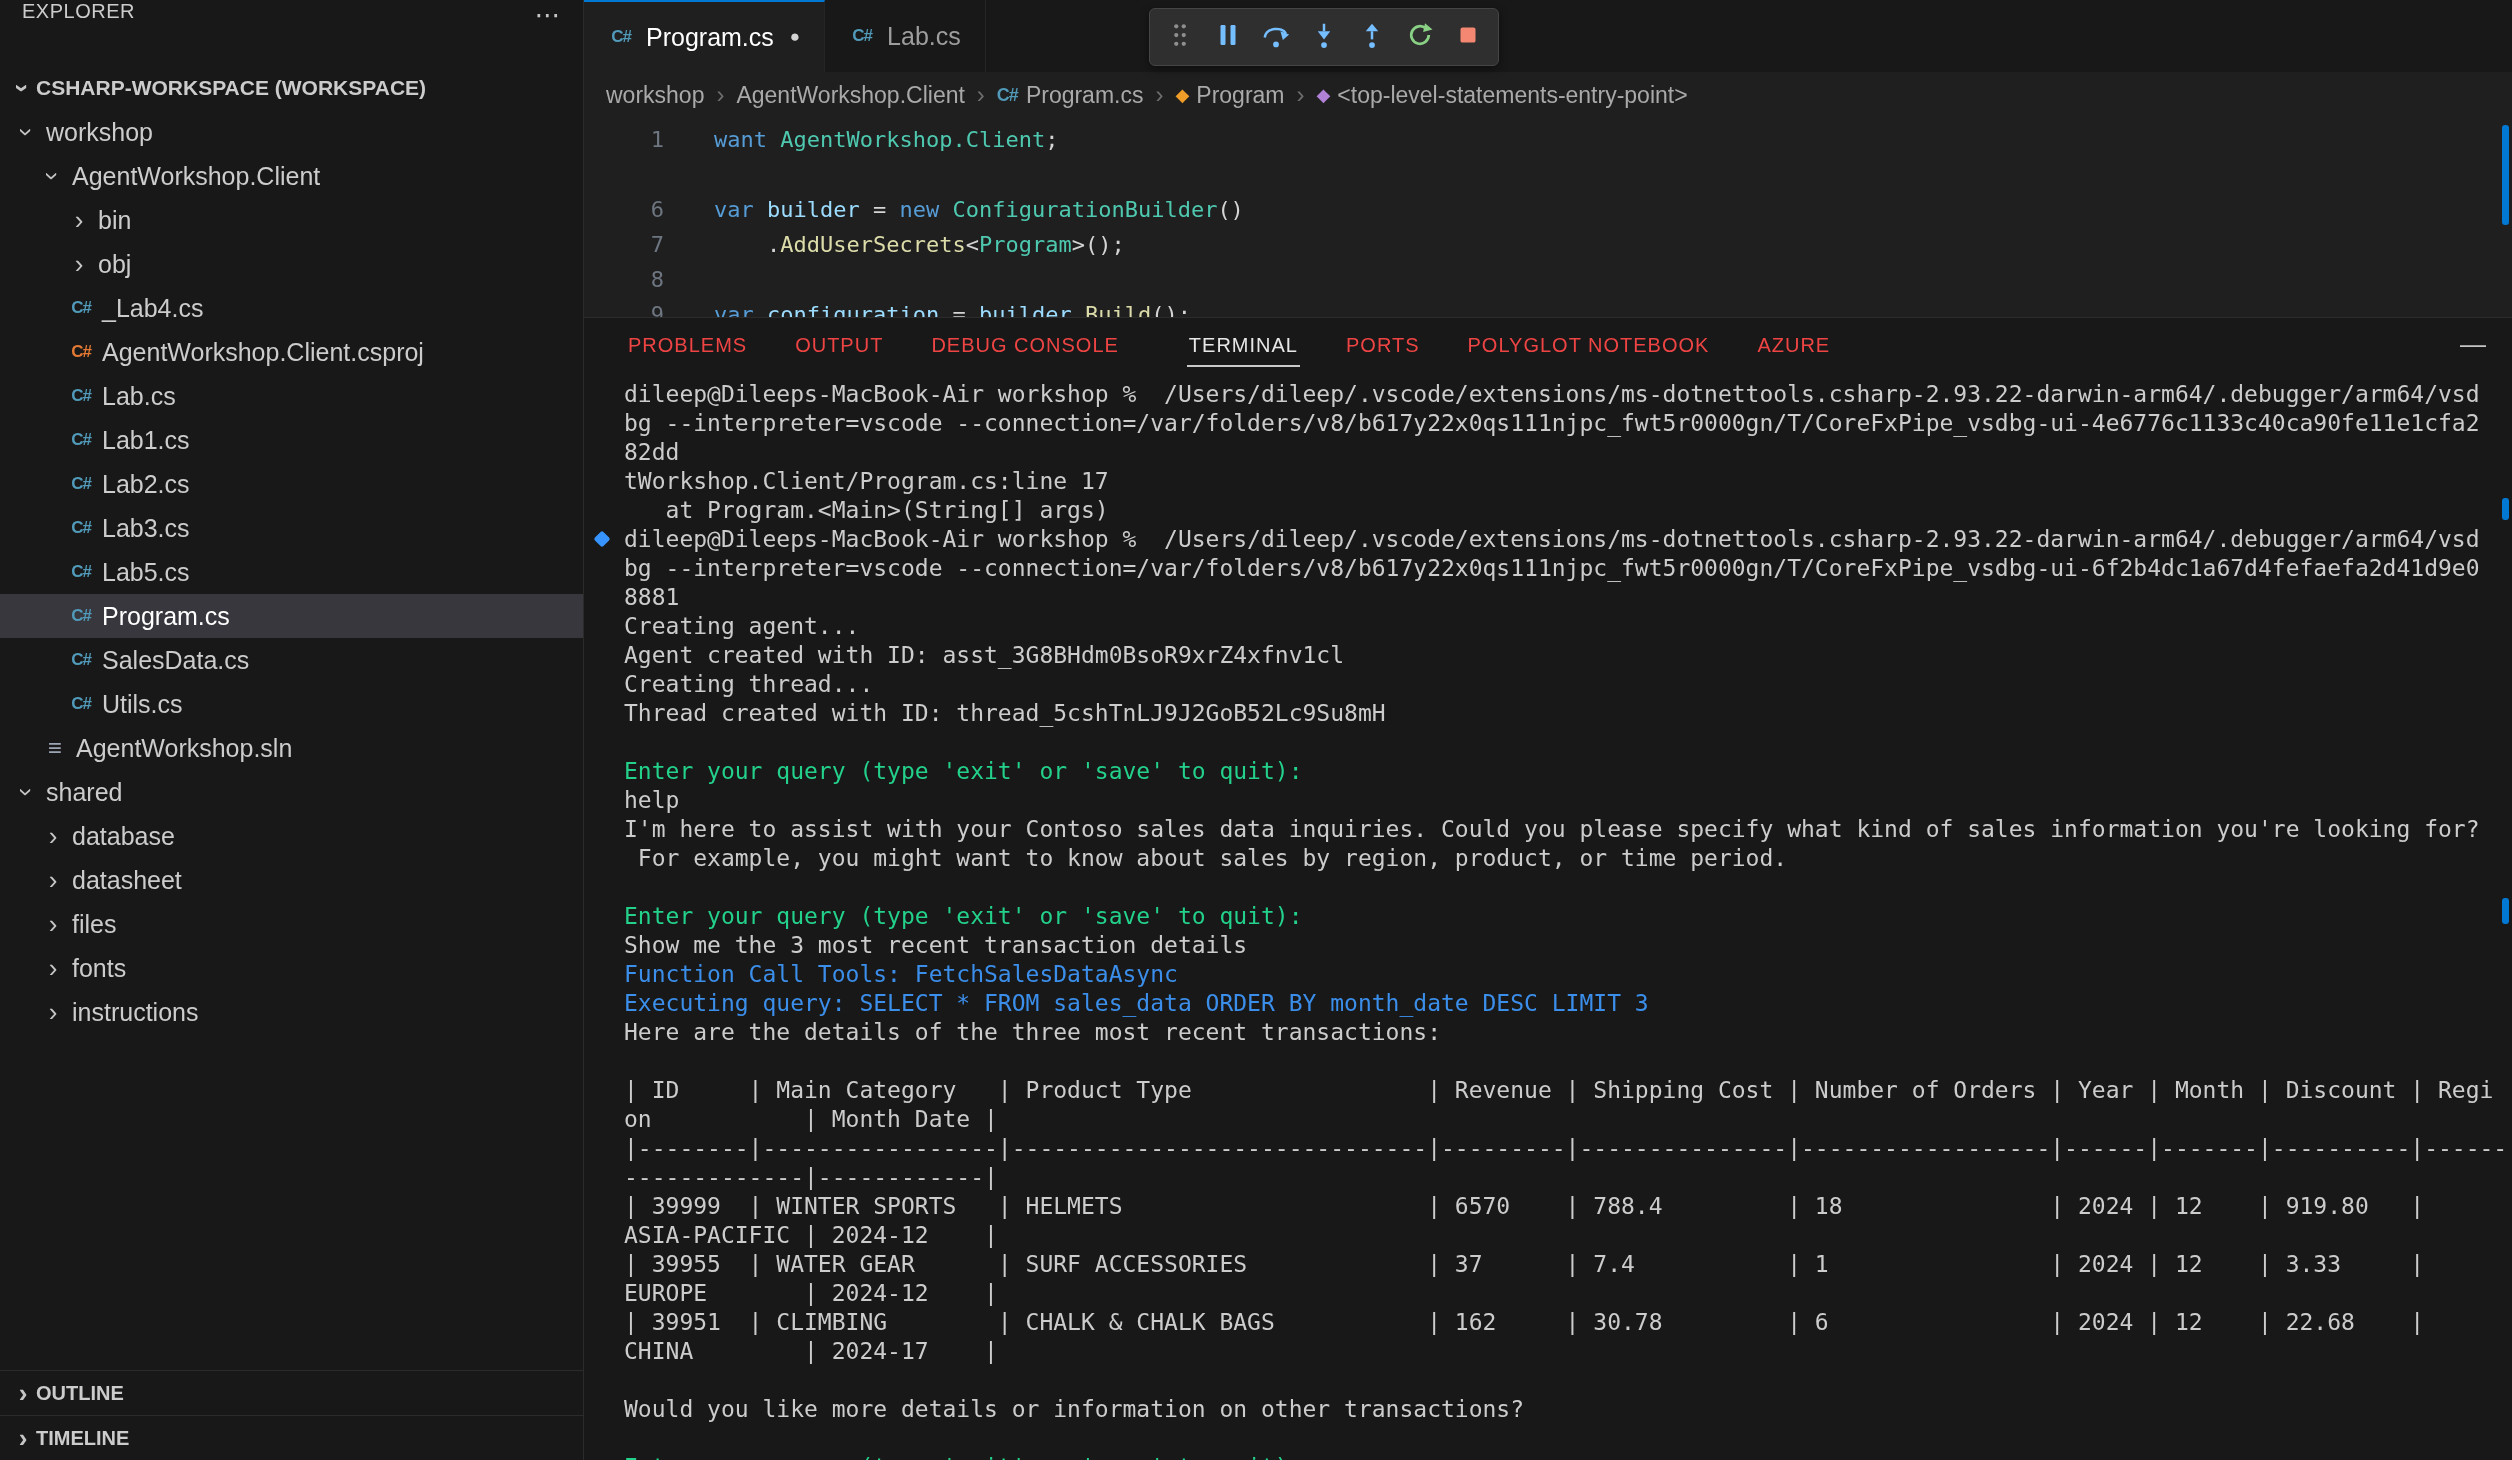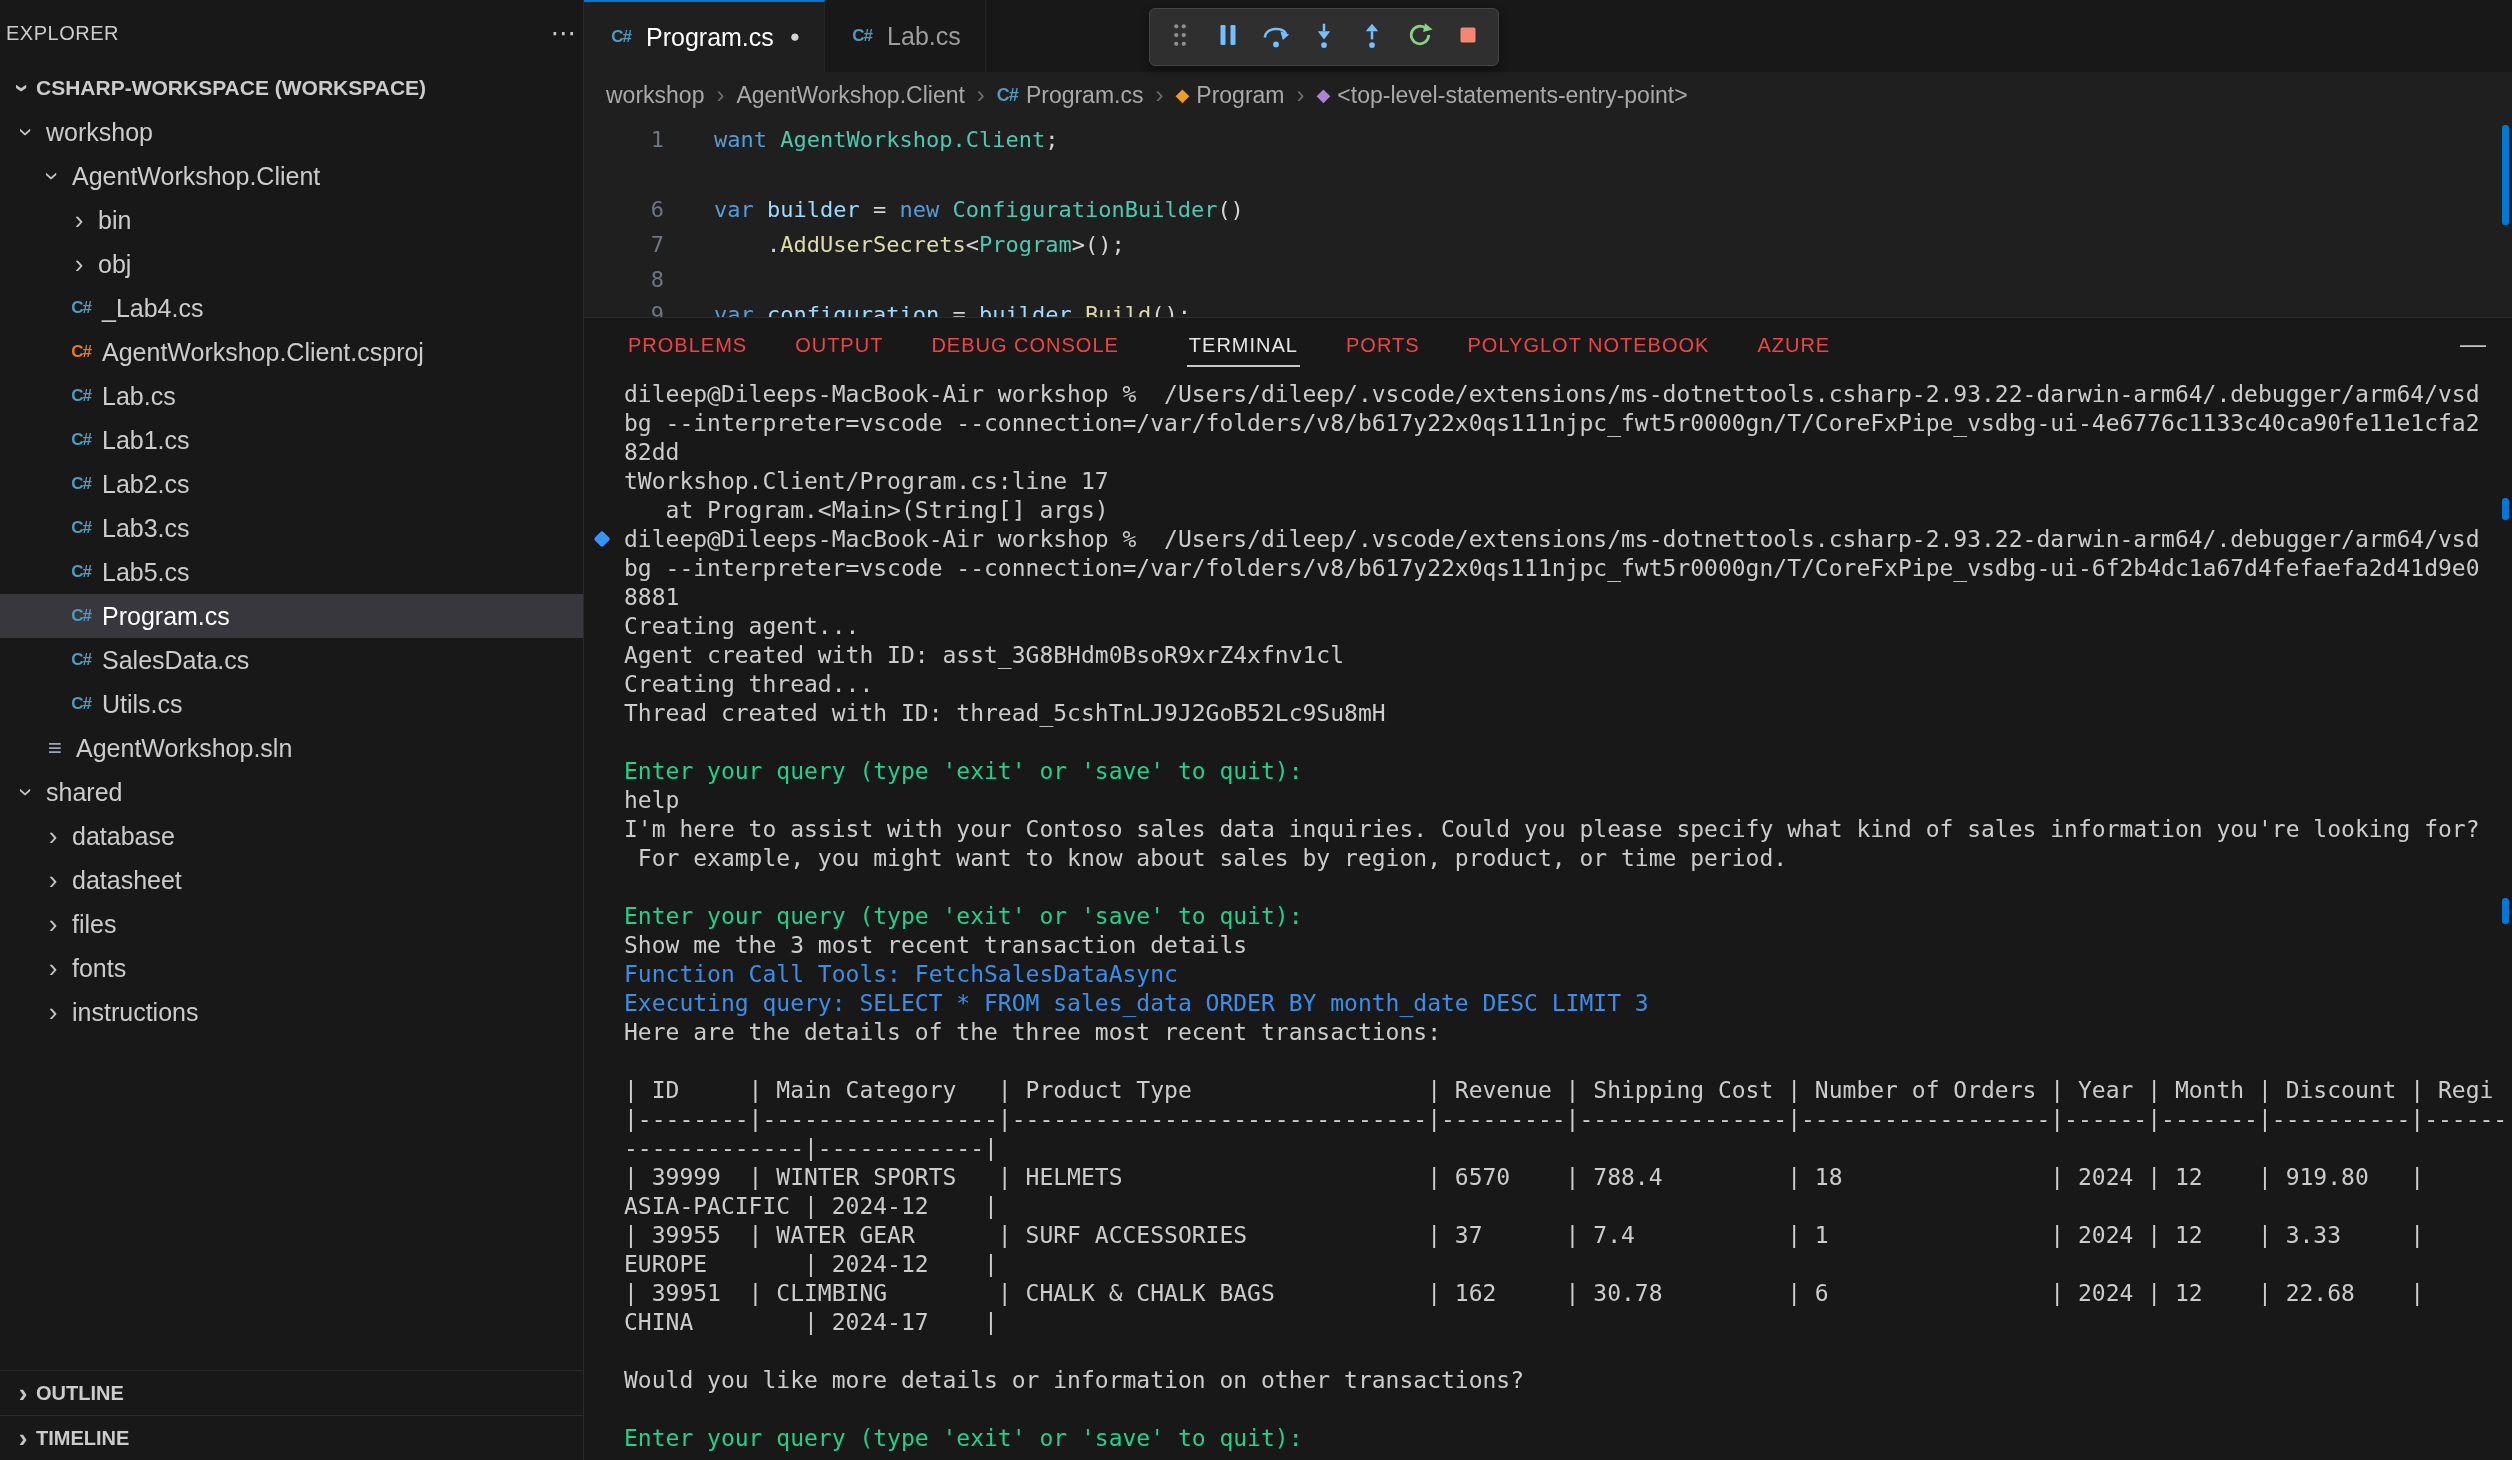--- a/index.html
+++ b/index.html
@@ -1,20 +1,20 @@
 <!DOCTYPE html>
 <html><head>
 <meta charset="utf-8">
 <style>
   html,body{margin:0;padding:0;background:#181818;}
   .app{position:relative;width:2512px;height:1460px;overflow:hidden;background:#181818;
        font-family:"Liberation Sans","DejaVu Sans",sans-serif;color:#cccccc;-webkit-font-smoothing:antialiased;}
   
   .sidebar{position:absolute;left:0;top:0;width:583px;height:100%;background:#181818;border-right:1px solid #2b2b2b;}
-  .sb-header{height:66px;display:flex;align-items:center;padding:0 6px;font-size:20px;color:#cccccc;letter-spacing:.5px;}
+  .sb-header{height:66px;display:flex;align-items:flex-start;padding:0 22px;font-size:20px;color:#cccccc;letter-spacing:.5px;}
   .sb-header .more{margin-left:auto;font-size:26px;color:#c5c5c5;cursor:pointer;}
   .ws-row{height:44px;display:flex;align-items:center;font-weight:700;font-size:21px;color:#cccccc;padding-left:10px;}
   .tree-row{height:44px;display:flex;align-items:center;font-size:25px;color:#cccccc;white-space:nowrap;}
   .tree-row.selected{background:#37373d;color:#ffffff;}
   .chev{display:inline-block;width:26px;text-align:center;font-size:26px;color:#c5c5c5;line-height:26px;}
   .chev.exp{transform:rotate(90deg);}
   .ficon{display:inline-block;width:30px;text-align:center;font-size:17px;font-weight:700;letter-spacing:-1px;}
   .ficon.sln{font-size:24px;font-weight:400;letter-spacing:0;}
   .tree-label{margin-left:6px;}
   .sb-bottom{position:absolute;left:0;right:0;bottom:0;}
@@ -315,20 +315,21 @@
           <div class="tl tl-d">I'm here to assist with your Contoso sales data inquiries. Could you please specify what kind of sales information you're looking for?</div>
           <div class="tl tl-d"> For example, you might want to know about sales by region, product, or time period.</div>
           <div class="tl tl-d"></div>
           <div class="tl tl-g">Enter your query (type 'exit' or 'save' to quit):</div>
           <div class="tl tl-d">Show me the 3 most recent transaction details</div>
           <div class="tl tl-b">Function Call Tools: FetchSalesDataAsync</div>
           <div class="tl tl-b">Executing query: SELECT * FROM sales_data ORDER BY month_date DESC LIMIT 3</div>
           <div class="tl tl-d">Here are the details of the three most recent transactions:</div>
           <div class="tl tl-d"></div>
           <div class="tl tl-d">| ID     | Main Category   | Product Type                 | Revenue | Shipping Cost | Number of Orders | Year | Month | Discount | Regi</div>
+          <div class="tl tl-d">on           | Month Date |</div>
           <div class="tl tl-d">|--------|-----------------|------------------------------|---------|---------------|------------------|------|-------|----------|------</div>
           <div class="tl tl-d">-------------|------------|</div>
           <div class="tl tl-d">| 39999  | WINTER SPORTS   | HELMETS                      | 6570    | 788.4         | 18               | 2024 | 12    | 919.80   |</div>
           <div class="tl tl-d">ASIA-PACIFIC | 2024-12    |</div>
           <div class="tl tl-d">| 39955  | WATER GEAR      | SURF ACCESSORIES             | 37      | 7.4           | 1                | 2024 | 12    | 3.33     |</div>
           <div class="tl tl-d">EUROPE       | 2024-12    |</div>
           <div class="tl tl-d">| 39951  | CLIMBING        | CHALK &amp; CHALK BAGS           | 162     | 30.78         | 6                | 2024 | 12    | 22.68    |</div>
           <div class="tl tl-d">CHINA        | 2024-17    |</div>
           <div class="tl tl-d"></div>
           <div class="tl tl-d">Would you like more details or information on other transactions?</div>

